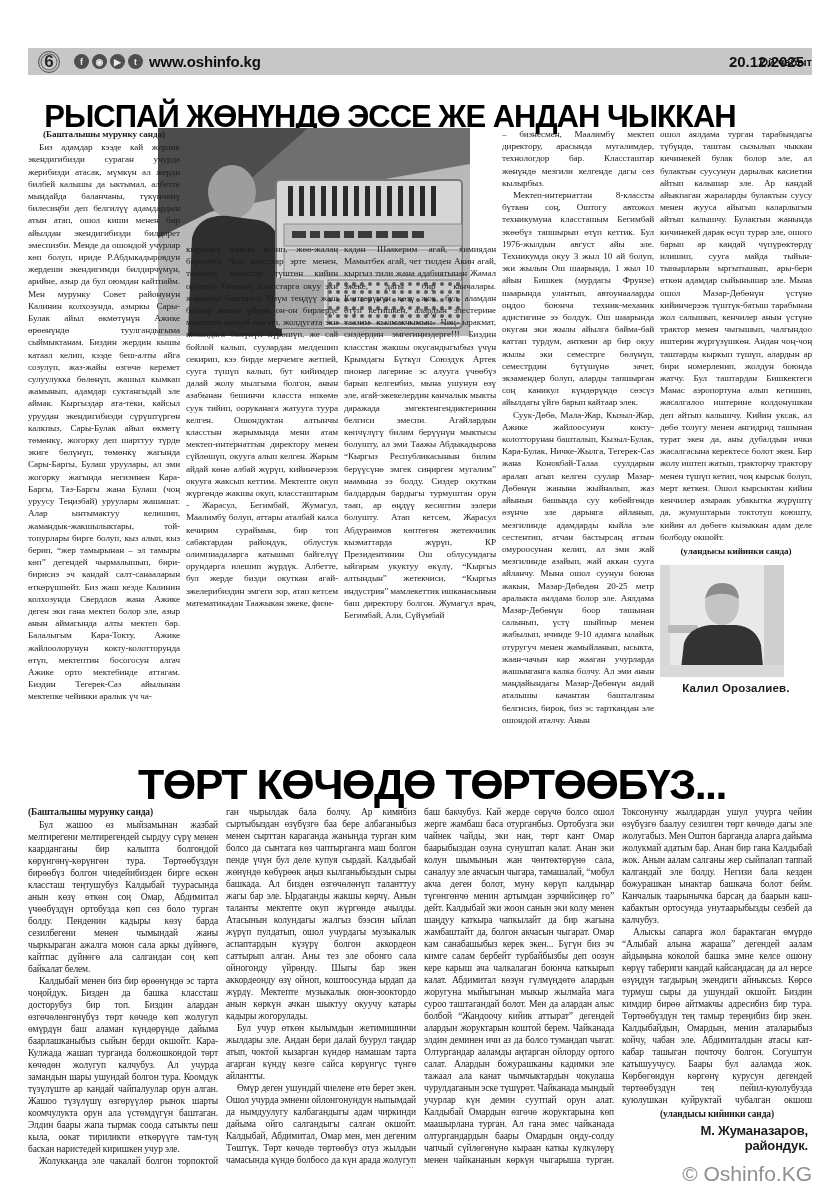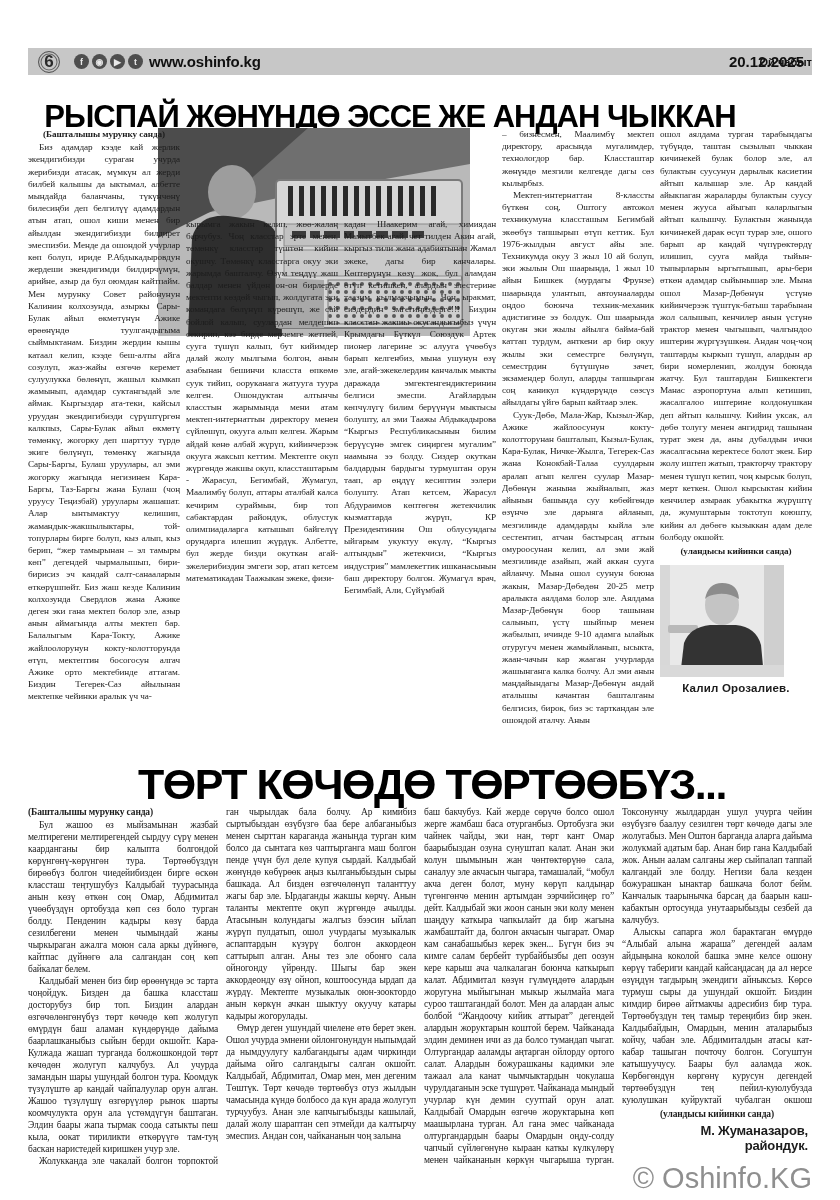--- a/index.html
+++ b/index.html
@@ -25,21 +25,21 @@
              font-family:"Liberation Sans",sans-serif;font-weight:900;font-size:31px;line-height:38px;
              letter-spacing:-1px;color:#000;}
   .headline2{position:absolute;top:748px;left:0;width:840px;text-align:center;margin:12px;
              font-family:"Liberation Sans",sans-serif;font-weight:900;font-size:43px;line-height:48px;
              letter-spacing:-1.5px;color:#000;}
 
   
   .art1{position:absolute;left:28px;top:128px;width:784px;height:620px;display:flex;gap:6px;}
   .art1 .col{width:152px;height:620px;overflow:hidden;font-size:9.2px;line-height:12.2px;
              text-align:justify;letter-spacing:-0.1px;}
-  .art1 .c2,.art1 .c3{padding-top:90px;box-sizing:border-box;}
+  .art1 .c2,.art1 .c3{padding-top:115px;box-sizing:border-box;}
   .art2{position:absolute;left:28px;top:806px;width:784px;height:362px;display:flex;gap:8px;}
   .art2 .col{width:190px;height:362px;overflow:hidden;font-size:9.5px;line-height:12px;
              text-align:justify;letter-spacing:-0.15px;}
   p{margin:0;text-indent:11px;}
   p.noindent{text-indent:0;}
   .intro{font-weight:bold;text-align:center;text-indent:0;margin-bottom:1px;}
   .intro.left{text-align:left;}
   .textclip{overflow:hidden;}
   .art1 .c5 .textclip{max-height:415px;}
   .art2 .c4 .textclip{max-height:300px;}
@@ -48,21 +48,21 @@
           text-align:right;margin-top:3px;padding-right:4px;}
 
   
   .photo1{position:absolute;left:158px;top:128px;width:312px;height:208px;overflow:hidden;}
   .portrait-wrap{margin-top:8px;}
   .portrait{width:124px;height:112px;overflow:hidden;}
   .caption{font-family:"Liberation Sans",sans-serif;font-weight:bold;font-size:11.5px;
            text-align:center;margin-top:5px;letter-spacing:0.2px;}
 
   .copyright{position:absolute;right:28px;top:1162px;font-family:"Liberation Sans",sans-serif;
-             font-size:29px;color:#8f8f8f;}
+             font-size:21px;color:#8f8f8f;}
 </style>
 </head>
 <body>
 
 <div class="page">
 
   <header class="topbar">
     <div class="left">
       <span class="pageno">6</span>
       <span class="social">
@@ -169,20 +169,21 @@
 
   <section class="art2">
     <div class="col">
       <div class="intro left">(Башталышы мурунку санда)</div>
       <p>Бул жашоо өз мыйзамынан жазбай мелтирегени мелтирегендей сырдуу сүрү менен каарданганы бир калыпта болгондой көрүнгөнү-көрүнгөн тура. Төртөөбүздүн бирөөбүз болгон чиедейибизден бирге өскөн классташ теңтушубуз Калдыбай туурасында анын көзү өткөн соң Омар, Абдимитал үчөөбүздүн ортобузда көп сөз боло турган болду. Пенденин кадыры көзү барда сезилбегени менен чымындай жаны чыркыраган ажалга моюн сала аркы дүйнөгө, кайтпас дүйнөгө ала салгандан соң көп байкалат белем.</p>
       <p>Калдыбай менен биз бир өрөөнүндө эс тарта чоңойдук. Бизден да башка классташ досторубуз бир топ. Биздин алардан өзгөчөлөнгөнүбүз төрт көчөдө көп жолугуп өмүрдүн баш аламан күндөрүндө дайыма баарлашканыбыз сыйын берди окшойт. Кара-Кулжада жашап турганда болжошкондой төрт көчөдөн жолугуп калчубуз. Ал учурда замандын шары ушундай болгон тура. Коомдук түзүлүштө ар кандай чайпалуулар орун алган. Жашоо түзүлүшү өзгөрүүлөр рынок шарты коомчулукта орун ала үстөмдүгүн баштаган. Элдин баары жапа тырмак соода сатыкты пеш кыла, оокат тириликти өткөрүүгө там-туң баскан наристедей киришкен учур эле.</p>
       <p>Жолукканда эле чакалай болгон торпоктой бири-бирибизге сөйкөнчү адатыбыз бар эле. Бул мүнөз балалыгыбыздан калган. Мектепте окуп жүргөндө деле тытышып калчубуз. Ошондон эле Калдыбай бажаңда-</p>
     </div>
     <div class="col">
       <p class="noindent">ган чырылдак бала болчу. Ар кимибиз сыртыбыздан өзүбүзгө баа бере албаганыбыз менен сырттан караганда жаныңда турган ким болсо да сынтага көз чаптырганга маш болгон пенде үчүн бул деле купуя сырдай. Калдыбай жөнүндө көбүрөөк аңыз кылганыбыздын сыры башкада. Ал бизден өзгөчөлөнүп таланттуу жагы бар эле. Ырдаганды жакшы көрчү. Анын таланты мектепте окуп жүргөндө ачылды. Атасынын колундагы жалгыз бээсин ыйлап жүрүп пулдатып, ошол учурдагы музыкалык аспаптардын күзүрү болгон аккордеон саттырып алган. Аны тез эле обонго сала ойногонду үйрөндү. Шыгы бар экен аккордеонду өзү ойноп, коштоосунда ырдап да жүрдү. Мектепте музыкалык оюн-зооктордо анын көркүн ачкан шыктуу окуучу катары кадыры жогорулады.</p>
+      <p>Бул учур өткөн кылымдын жетимишинчи жылдары эле. Андан бери далай буурул таңдар атып, чоктой кызарган күндөр намашам тарта агарган күндү көзгө сайса көрүнгүс түнгө айлантты.</p>
       <p>Өмүр деген ушундай чиелене өтө берет экен. Ошол учурда эмнени ойлонгонундун ныпымдай да нымдуулугу калбагандыгы адам чиркинди дайыма ойго салгандыгы салган окшойт. Калдыбай, Абдимитал, Омар мен, мен дегеним Төштүк. Төрт көчөдө төртөөбүз отуз жылдын чамасында күндө болбосо да күн арада жолугуп турчуубуз. Анан эле капчыгыбызды кашылай, далай жолу шараптан сеп этмейди да калтырчу эмеспиз. Андан сон, чайкананын чоң залына</p>
     </div>
     <div class="col">
       <p class="noindent">баш бакчубуз. Кай жерде сөрүчө болсо ошол жерге жамбаш баса отурганбыз. Ортобузга эки чайнек чайды, эки нан, төрт кант Омар баарыбыздан озуна сунуштап калат. Анан эки колун шымынын жан чөнтөктөрүнө сала, саналуу эле акчасын чыгара, тамашалай, “мобул акча деген болот, муну көрүп калдыңар түгөнгөнчө менин артымдан ээрчийсиңер го” дейт. Калдыбай эки жоон санын эки колу менен шаңдуу каткыра чапкылайт да бир жагына жамбаштайт да, болгон акчасын чыгарат. Омар кам санабашыбыз керек экен... Бүгүн биз эч кимге салам бербейт турбайбызбы деп оозун кере карыш ача чалкалаган боюнча каткырып калат. Абдимитал көзүн гүлмүңдөтө алардын жоругуна мыйыгынан мыкыр жылмайа мага суроо таштагандай болот. Мен да алардан алыс болбой “Жандоочу кийик аттырат” дегендей алардын жоруктарын коштой берем. Чайканада элдин деминен ичи аз да болсо тумандап чыгат. Олтургандар ааламды аңтарган ойлорду ортого салат. Алардын божурашканы кадимки эле тажаал ала канат чымчыктардын чокулаша чурулдаганын эске түшүрөт. Чайканада мындый учурлар күн демин суутпай орун алат. Калдыбай Омардын өзгөчө жоруктарына көп маашырлана турган. Ал гана эмес чайканада олтургандардын баары Омардын оңду-солду чапчый сүйлөгөнүнө кыраан каткы күлкүлөрү менен чайкананын көркүн чыгарыша турган. Ошондон уламбы төртөбүзгө тең төрт көчө өмүрдүн сулуу күндөрүн тартуулады.</p>
     </div>
     <div class="col c4">
       <div class="textclip">
         <p class="noindent">Токсонунчу жылдардан ушул учурга чейин өзүбүзгө баалуу сезилген төрт көчөдө дагы эле жолугабыз. Мен Оштон барганда аларга дайыма жолукмай адатым бар. Анан бир гана Калдыбай жок. Анын аалам салганы жер сыйпалап таппай калгандай эле болду. Негизи бала кезден божурашкан ынактар башкача болот бейм. Канчалык таарынычка барсаң да баарын каш-кабактын ортосунда унутаарыбызды сезбей да калчубуз.</p>
         <p>Алыскы сапарга жол барактаган өмүрдө “Алыбай алына жараша” дегендей аалам айдыңына коколой башка эмне келсе ошону көрүү табериги кандай кайсаңдасаң да ал нерсе өзүңдүн тагдырың экендиги айныксыз. Көрсө турмуш сыры да ушундай окшойт. Биздин кимдир бирөө айтмакчы адресибиз бир тура. Төртөөбүздүн тең тамыр тереңибиз бир экен. Калдыбайдын, Омардын, менин аталарыбыз койчу, чабан эле. Абдимиталдын атасы кат-кабар ташыган почточу болгон. Согуштун катышуучусу. Баары бул ааламда жок. Көрбөгөндүн көргөнү курусун дегендей төртөөбүздүн тең пейил-куюлубузда куюлушкан куйруктай чубалган окшош тариздер мол. Бири-бирибизге мадибий болгонубуз гана болбосо эгиз козудайлыгыбыз ата сакал оозубузга кирсе да өзгөрүлө алганыбыз жок.</p>
       </div>

